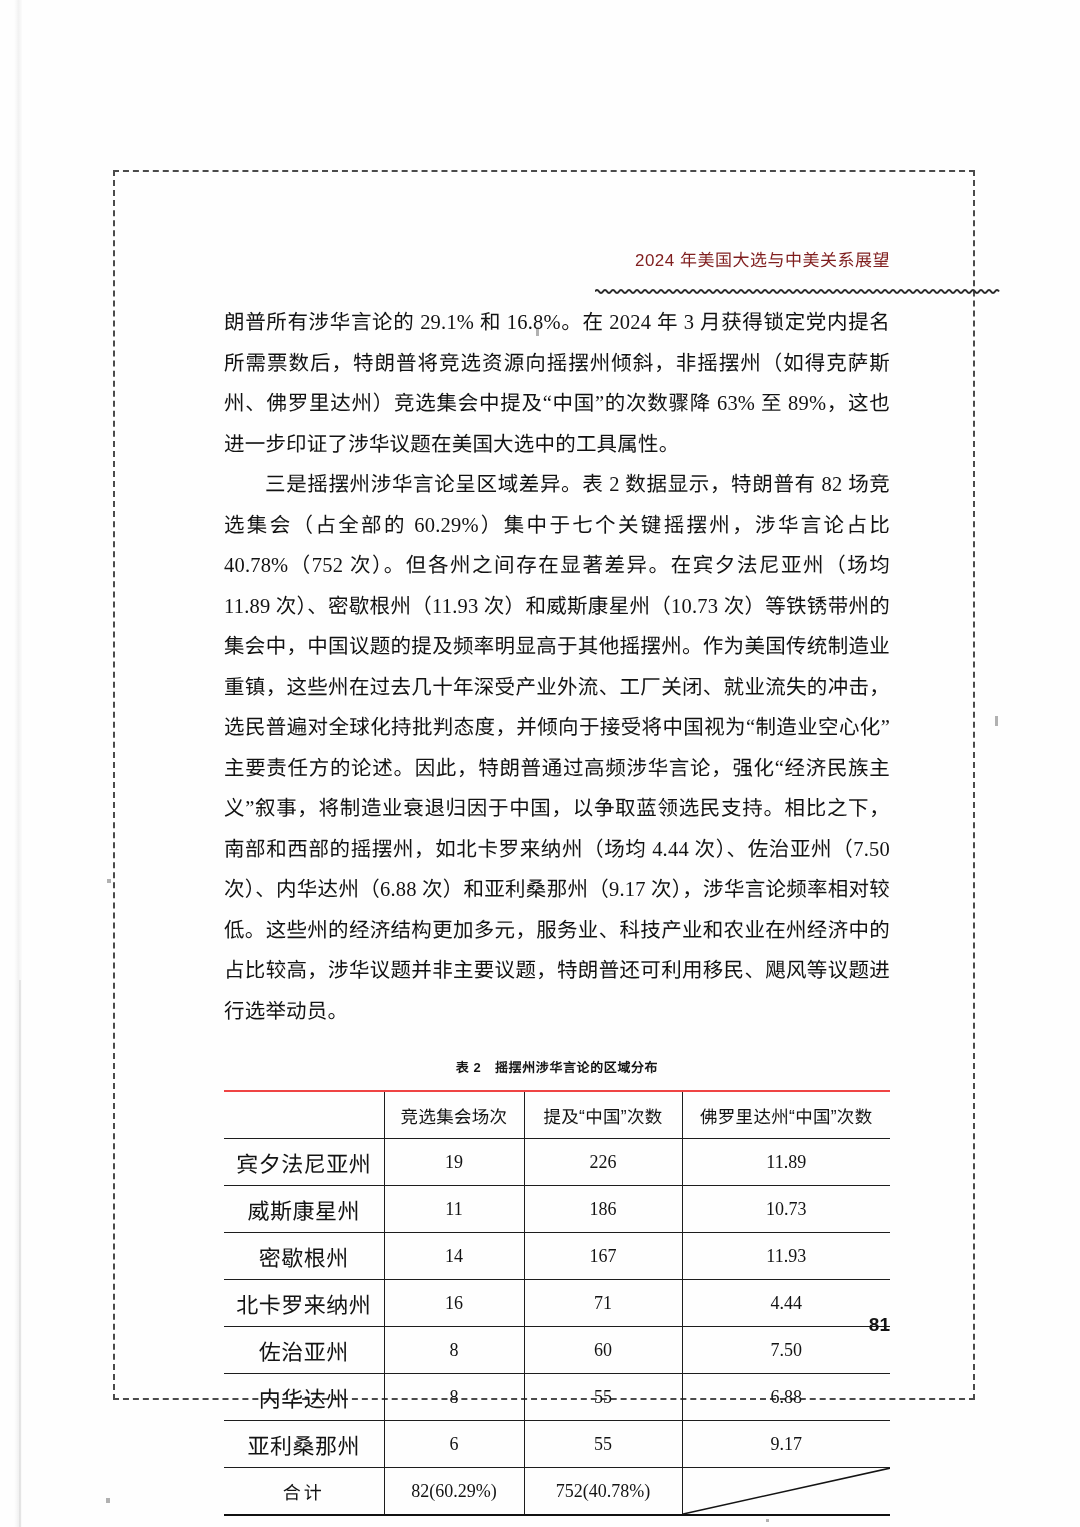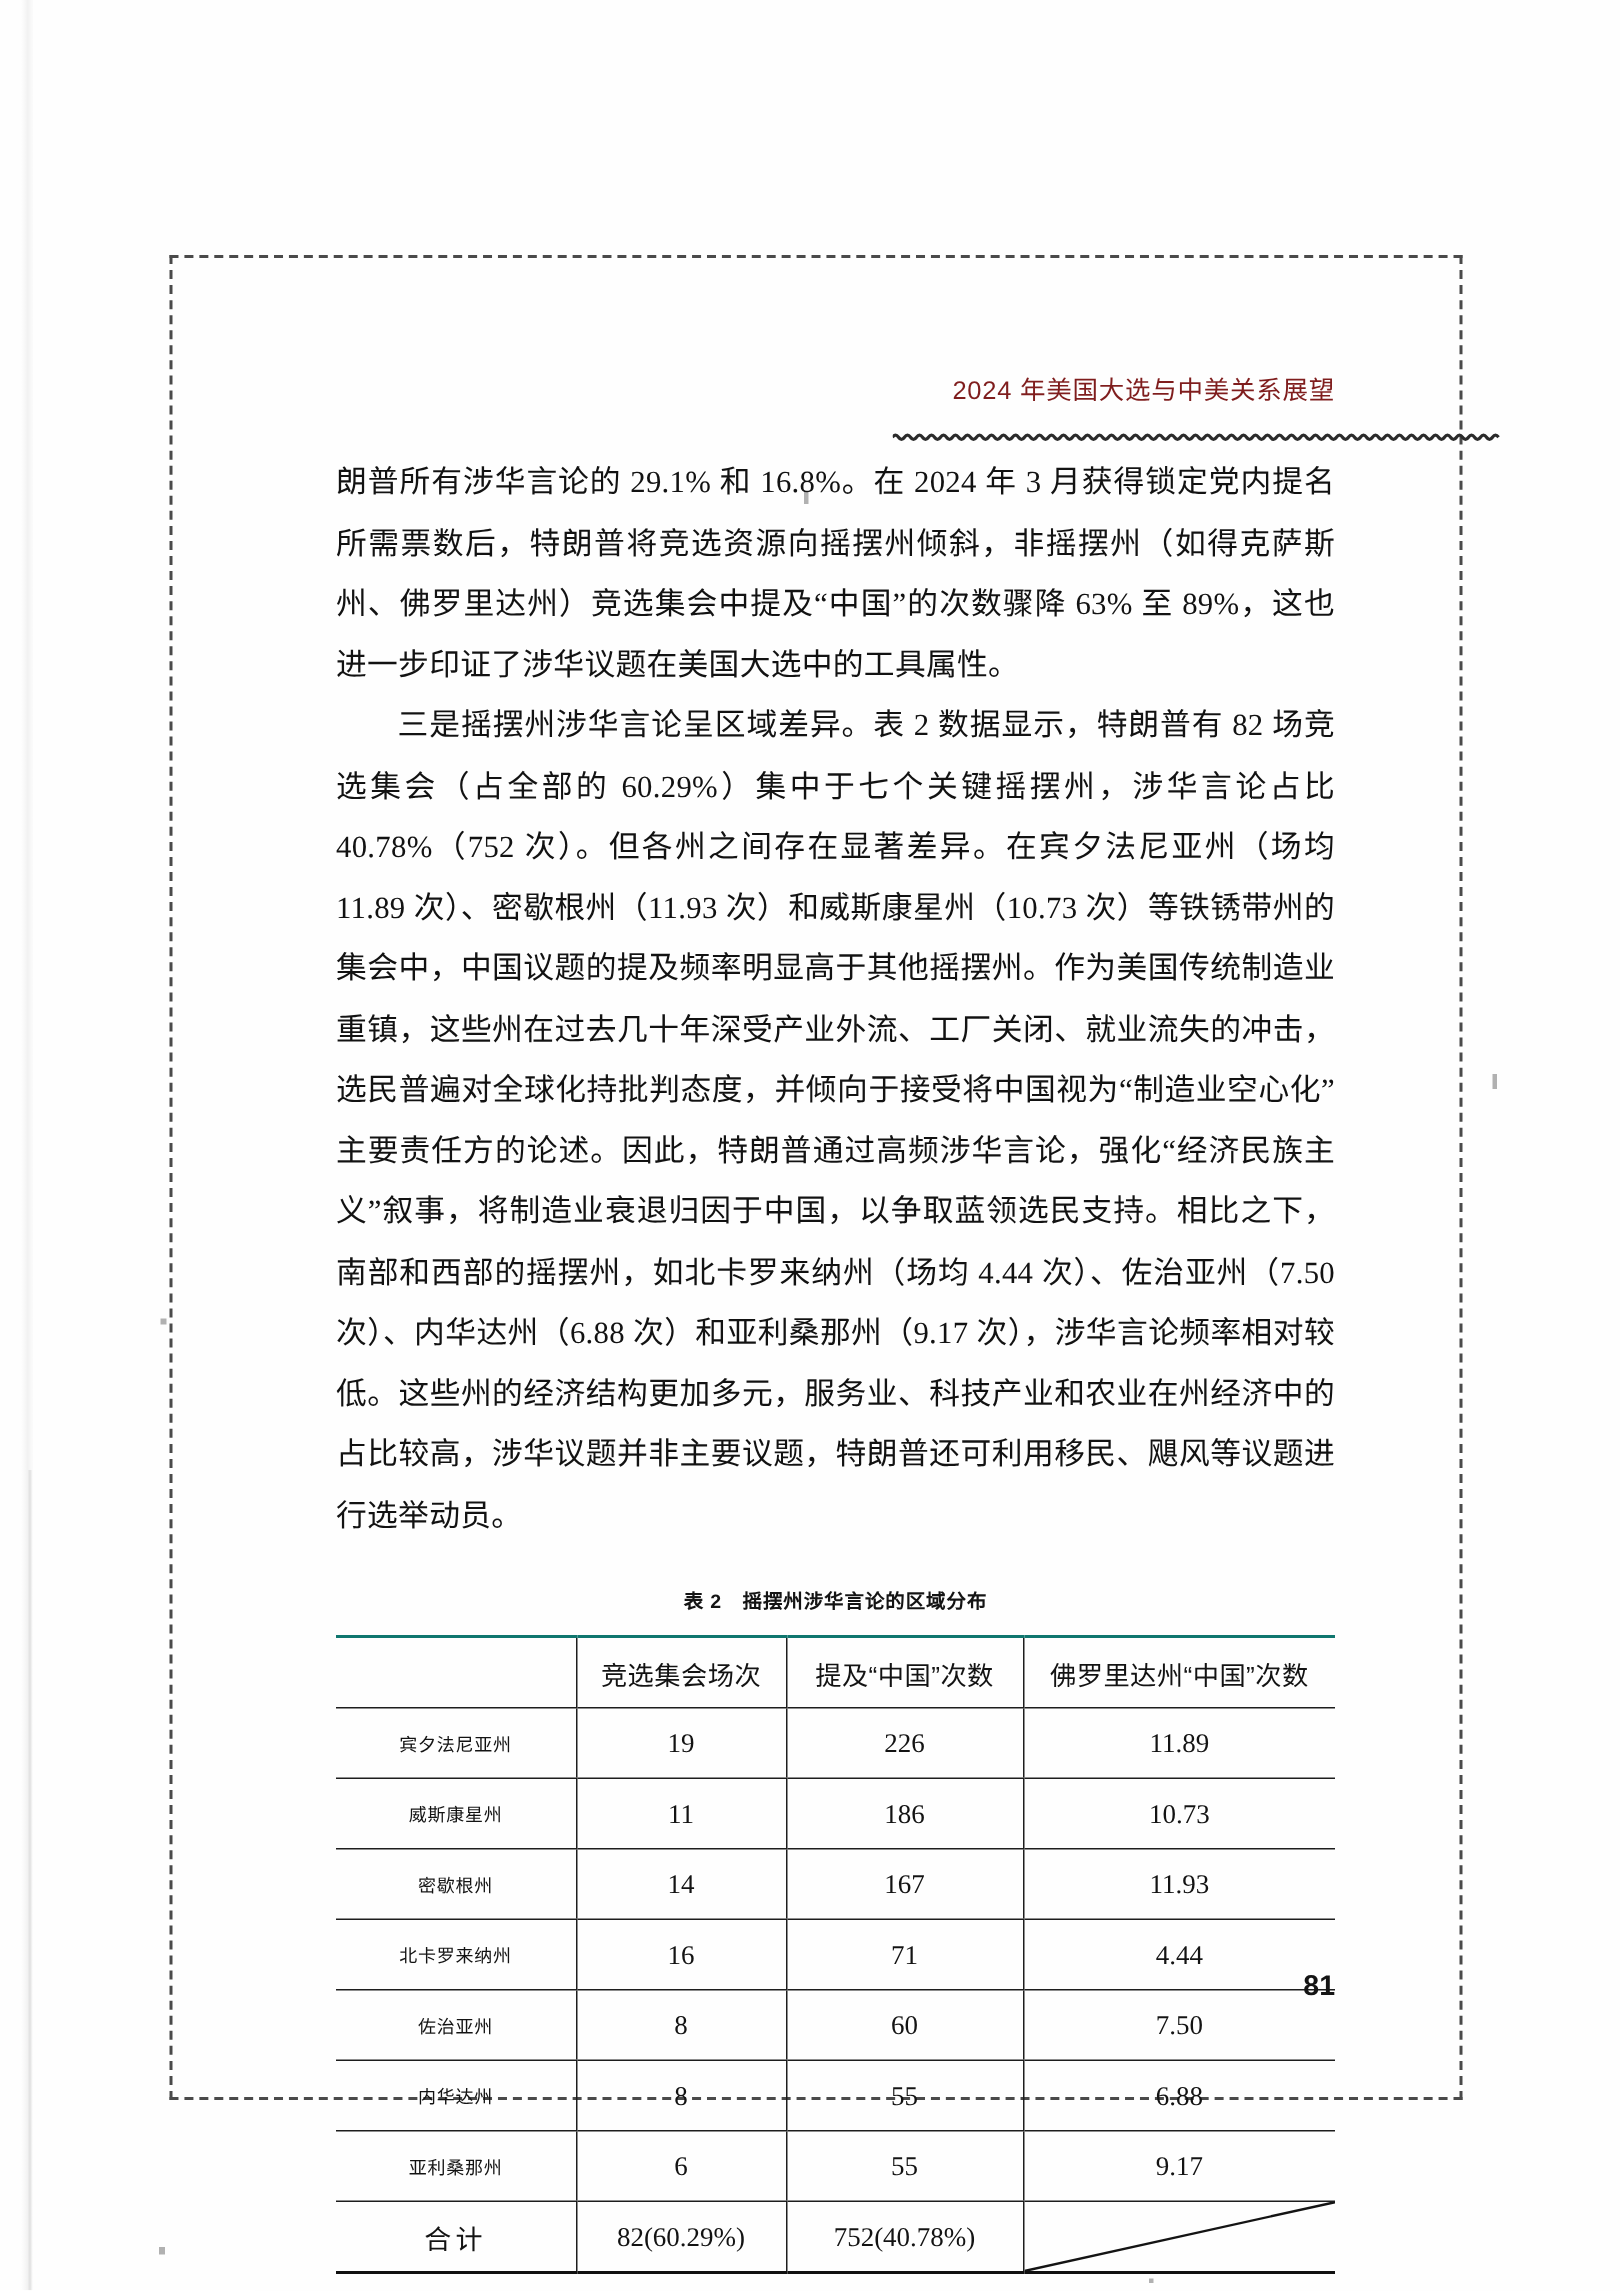--- a/index.html
+++ b/index.html
@@ -147,31 +147,31 @@
     border-right: none;
     font-weight: normal;
     white-space: nowrap;
   }
   
   table.data th + th,
   table.data td + td {
     border-left: 1px solid #1d1d1d;
   }
   table.data thead th {
-    border-top: 2px solid #0f766e;
+    border-top: 2px solid #ef4444;
     font-family: "Liberation Sans", "DejaVu Sans", sans-serif;
     font-size: 17.5px;
     letter-spacing: .3px;
   }
   table.data tbody tr:last-child td {
     border-bottom: 2.5px solid #101010;
   }
   table.data td.state {
-    font-family: Liberation Serif, serif;
-    font-size: 12px;
+    font-family: Liberation Sans, sans-serif;
+    font-size: 22px;
     letter-spacing: .5px;
     text-align: center;
   }
   table.data td.total-label {
     font-family: "Liberation Sans", "DejaVu Sans", sans-serif;
     letter-spacing: 3px;
   }
   table.data td.num { font-family: "Liberation Serif", "DejaVu Serif", serif; }
 
   

